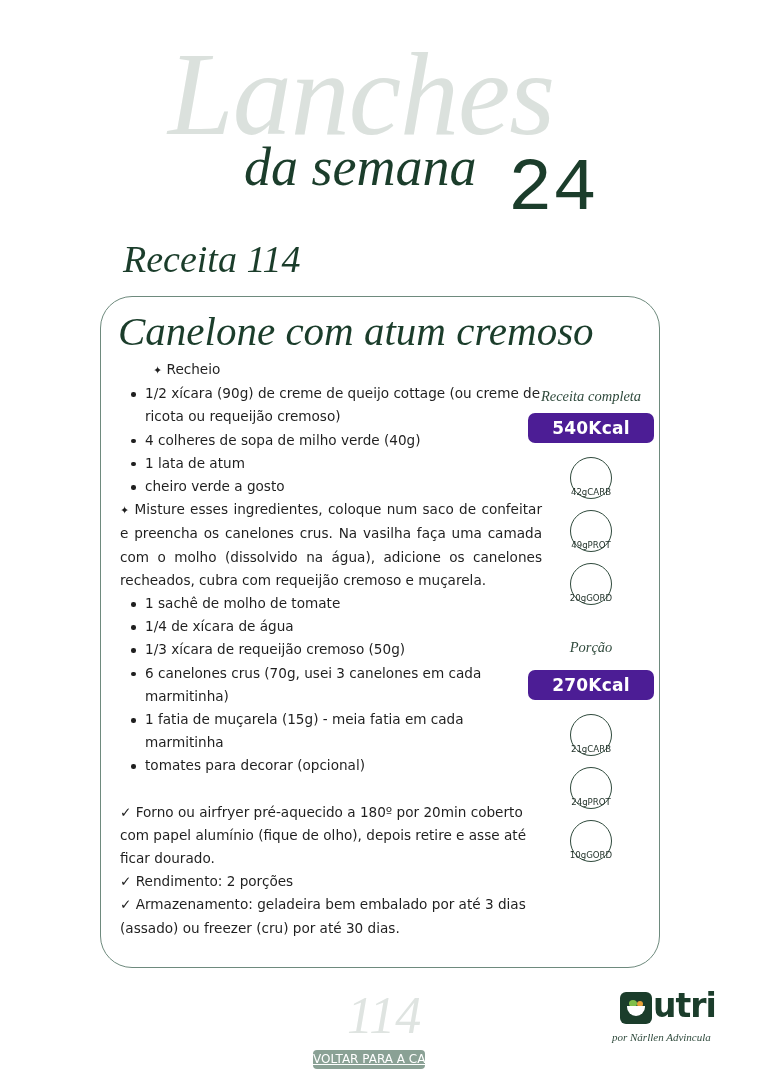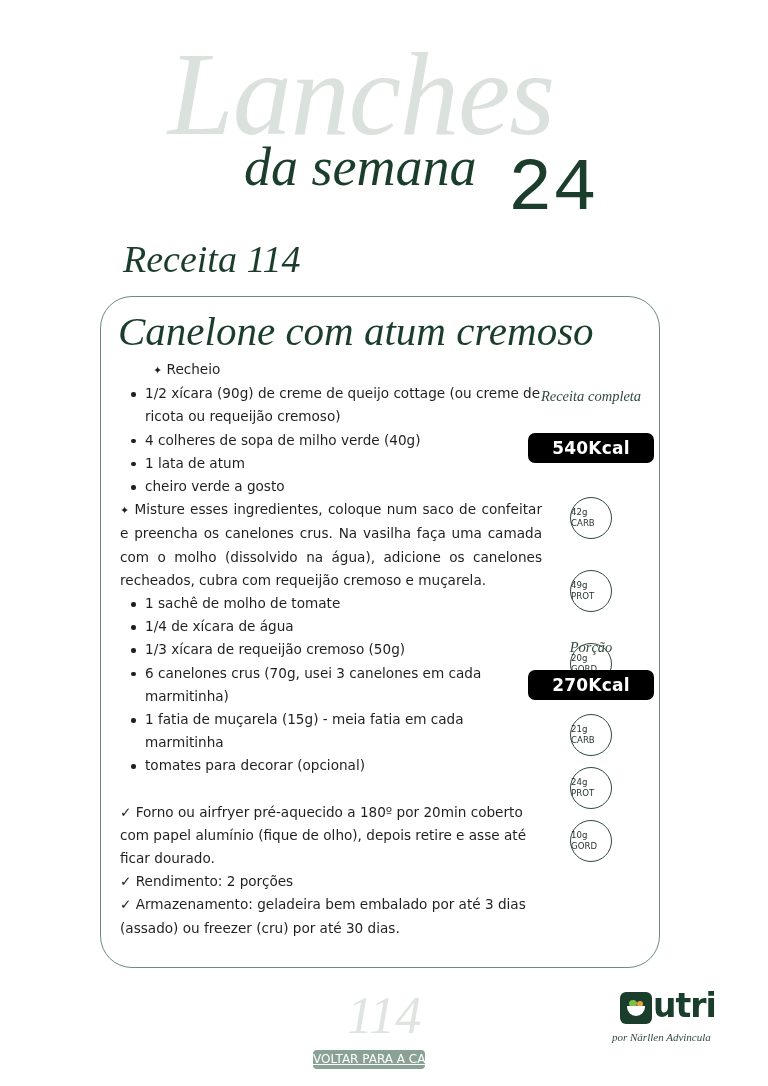--- a/index.html
+++ b/index.html
@@ -63,27 +63,27 @@
     
     .nut {
       position: absolute; width: 130px; left: 425px;
       display: flex; flex-direction: column; align-items: center;
     }
     .nut-label {
       font-family: "Liberation Serif", serif; font-style: italic;
       font-size: 14.5px; color: #2f4a3c; line-height: 18px;
     }
     .kcal {
-      margin-top: 8px; background: #000000; color: #fff; border-radius: 7px;
+      margin-top: 8px; background: #4c1d95; color: #fff; border-radius: 7px;
       font-family: "DejaVu Sans", sans-serif; font-weight: bold; font-size: 17px;
       padding: 5px 24px; line-height: 20px; letter-spacing: 0.2px;
     }
     .macro {
       width: 42px; height: 42px; border: 1.3px solid #2f4a3c; border-radius: 50%;
-      display: flex; flex-direction: column; align-items: flex-start; justify-content: center;
+      display: flex; align-items: flex-end; justify-content: center;
       font-family: "DejaVu Sans", sans-serif; font-size: 8.6px; line-height: 11px; color: #1f2f27;
     }
     .m1 { margin-top: 14px; }
     .mn { margin-top: 11px; }
 
     
     .page-num {
       position: absolute; left: 347px; top: 990px;
       font-family: "Liberation Serif", serif; font-style: italic;
       font-size: 52px; line-height: 1; color: #dfe4e1;
@@ -168,21 +168,21 @@
     <div>
       <span>✓</span>
       <span>Rendimento: 2 porções</span>
     </div>
     <div>
       <span>✓</span>
       <span>Armazenamento: geladeira bem embalado por até 3 dias (assado) ou freezer (cru) por até 30 dias.</span>
     </div>
   </div>
 
-  <div class="nut" style="top:90px;gap:20px;">
+  <div class="nut" style="top:90px;">
     <div class="nut-label">Receita completa</div>
     <div class="kcal">540Kcal</div>
     <div class="macro m1">
       <span>42g</span>
       <span>CARB</span>
     </div>
     <div class="macro mn">
       <span>49g</span>
       <span>PROT</span>
     </div>

